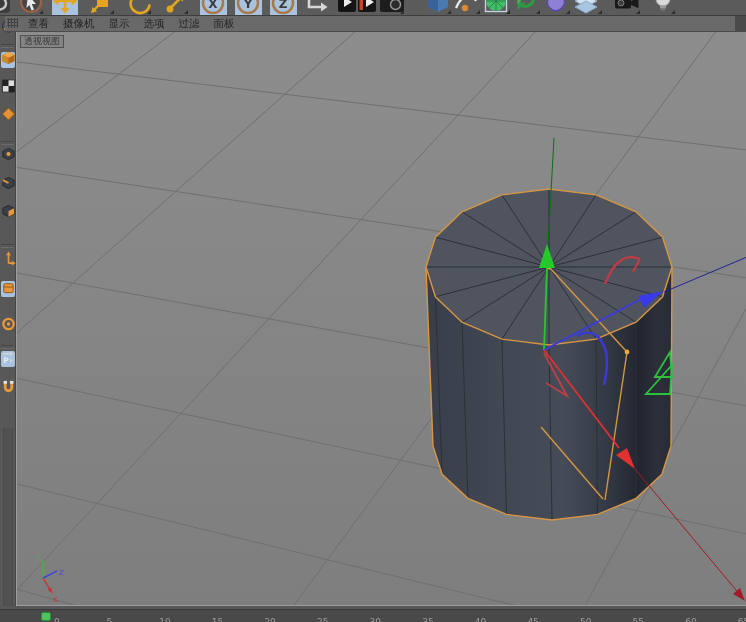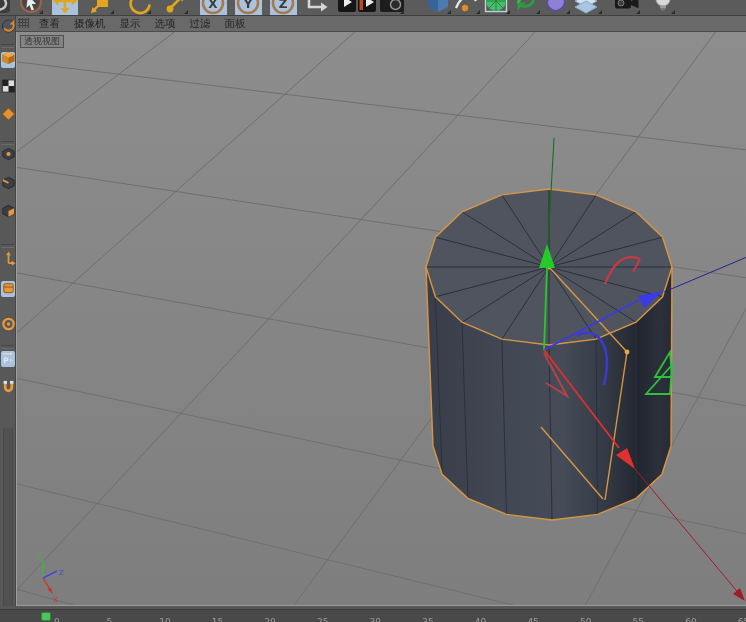--- a/index.html
+++ b/index.html
@@ -10,21 +10,21 @@
   
   #top-toolbar{position:absolute;left:0;top:0;width:746px;height:15px;background:#5b5b5b;
                border-bottom:1px solid #3f3f3f;box-sizing:content-box;z-index:6;}
   .tb-cell{position:absolute;top:0;height:15px;overflow:hidden;}
   .tb-cell.hl{background:#a9c2dd;}
   .tb-cell svg{display:block;margin-top:-12px;}
   .tb-cell.sub::after{content:"";position:absolute;right:1px;bottom:1px;width:0;height:0;
       border-left:4px solid transparent;border-bottom:4px solid #2d2d2d;}
 
   
-  #menu-bar{position:absolute;left:16px;top:15px;width:730px;height:17px;background:#696969;
+  #menu-bar{position:absolute;left:5px;top:15px;width:730px;height:17px;background:#696969;
             border-bottom:1px solid #4c4c4c;box-sizing:border-box;display:flex;align-items:center;z-index:5;}
   #grab-dots{width:11px;height:10px;margin:0 3px 0 2px;flex:0 0 auto;
      background-image:radial-gradient(circle,#414141 1px,transparent 1.4px);
      background-size:3px 3px;}
   .menu-item{font-size:10.5px;line-height:16px;color:#242424;padding:0 7px;white-space:nowrap;}
 
   
   #sidebar{position:absolute;left:0;top:15px;width:16px;height:594px;background:#585858;
            border-right:1px solid #454545;box-sizing:border-box;z-index:4;}
   .sb-cell{position:absolute;left:1px;width:14px;height:16px;display:flex;align-items:center;justify-content:center;}

